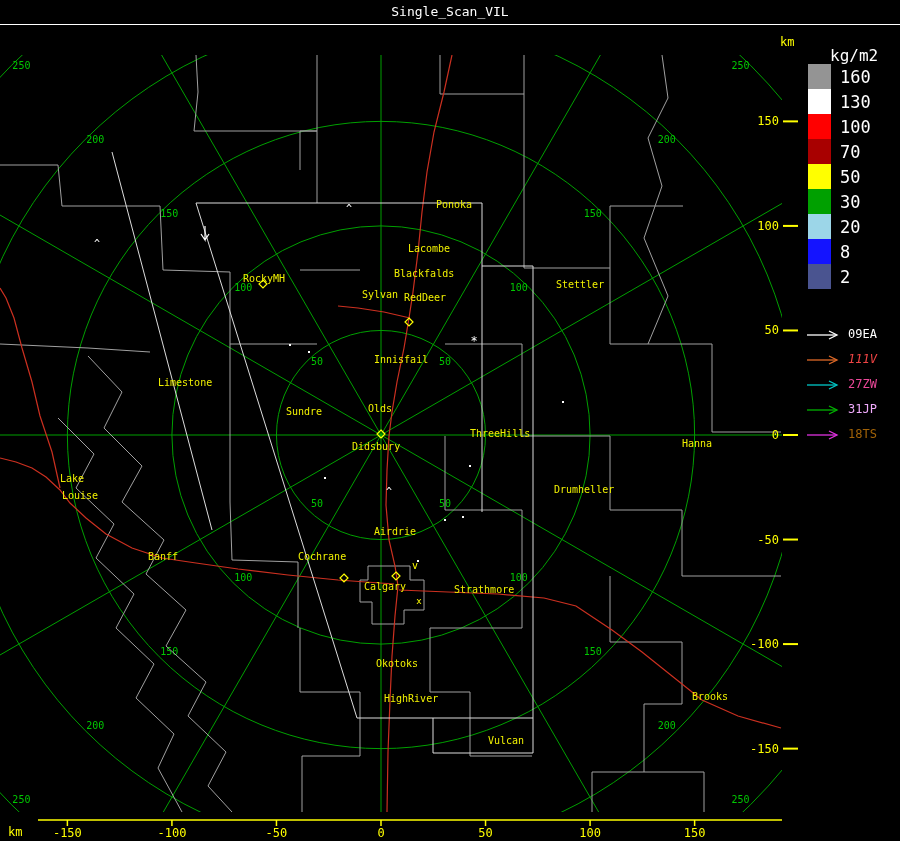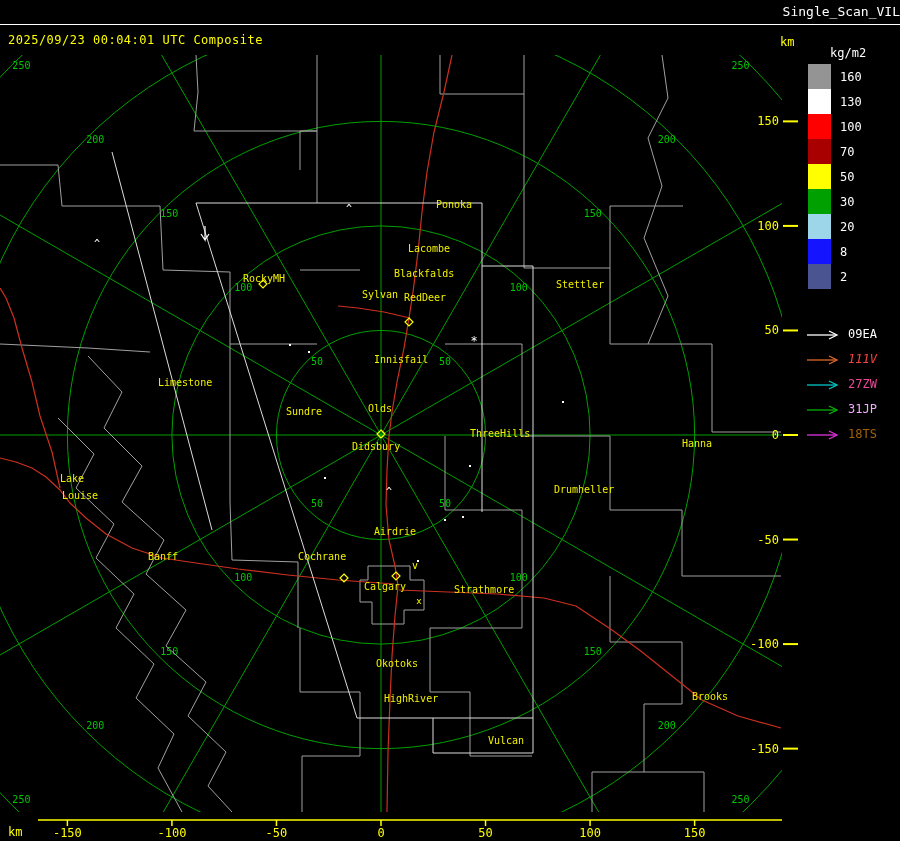--- a/index.html
+++ b/index.html
@@ -1,40 +1,39 @@
 <!DOCTYPE html>
 <html><head>
 <meta charset="utf-8">
 <style>
   html,body{margin:0;padding:0;background:#000;}
   #app{position:relative;width:900px;height:841px;background:#000;overflow:hidden;
        font-family:"DejaVu Sans Mono",monospace;border-bottom:1px solid #9a9a9a;}
   .titlebar{position:absolute;top:0;left:0;width:900px;height:24px;border-bottom:1px solid #ffffff;
-            color:#ffffff;font-size:13px;line-height:24px;text-align:right;}
+            color:#ffffff;font-size:13px;line-height:24px;text-align:center;}
   .timestamp{position:absolute;top:33px;left:8px;color:#ffff00;font-size:12px;letter-spacing:.5px;}
   #radar-svg{position:absolute;top:0;left:0;font-family:"DejaVu Sans Mono",monospace;}
-  .legend-unit{position:absolute;top:46px;left:830px;color:#ffffff;font-size:12px;}
+  .legend-unit{position:absolute;top:46px;left:830px;color:#ffffff;font-size:16px;}
   #legend-scale{position:absolute;top:64px;left:808px;}
   .scale-row{display:flex;height:25px;align-items:center;}
   .swatch{width:23px;height:25px;flex:0 0 23px;}
-  .scale-val{color:#ffffff;font-size:12px;margin-left:9px;}
+  .scale-val{color:#ffffff;font-size:17px;margin-left:9px;}
   #legend-radars{position:absolute;top:316px;left:806px;}
   .radar-row{display:flex;height:25px;align-items:flex-end;}
   .radar-id{font-size:12px;margin-left:6px;}
 </style>
 </head>
 <body>
 
 <div id="app">
 
   <div class="titlebar">
     <span>Single_Scan_VIL</span>
   </div>
 
-  <div class="timestamp">2025/09/23 00:04:01 UTC Composite</div>
 
   <svg id="radar-svg" width="900" height="841" viewBox="0 0 900 841">
     <defs>
       <clipPath id="mapclip">
           <rect x="0" y="55" width="782" height="757"></rect>
         </clipPath>
     </defs>
     <g id="map-layer" clip-path="url(#mapclip)">
         <line x1="381" y1="435" x2="1001" y2="435" stroke="#00a000" stroke-width="1"></line>
         <line x1="381" y1="435" x2="917.935750346352" y2="745" stroke="#00a000" stroke-width="1"></line>

